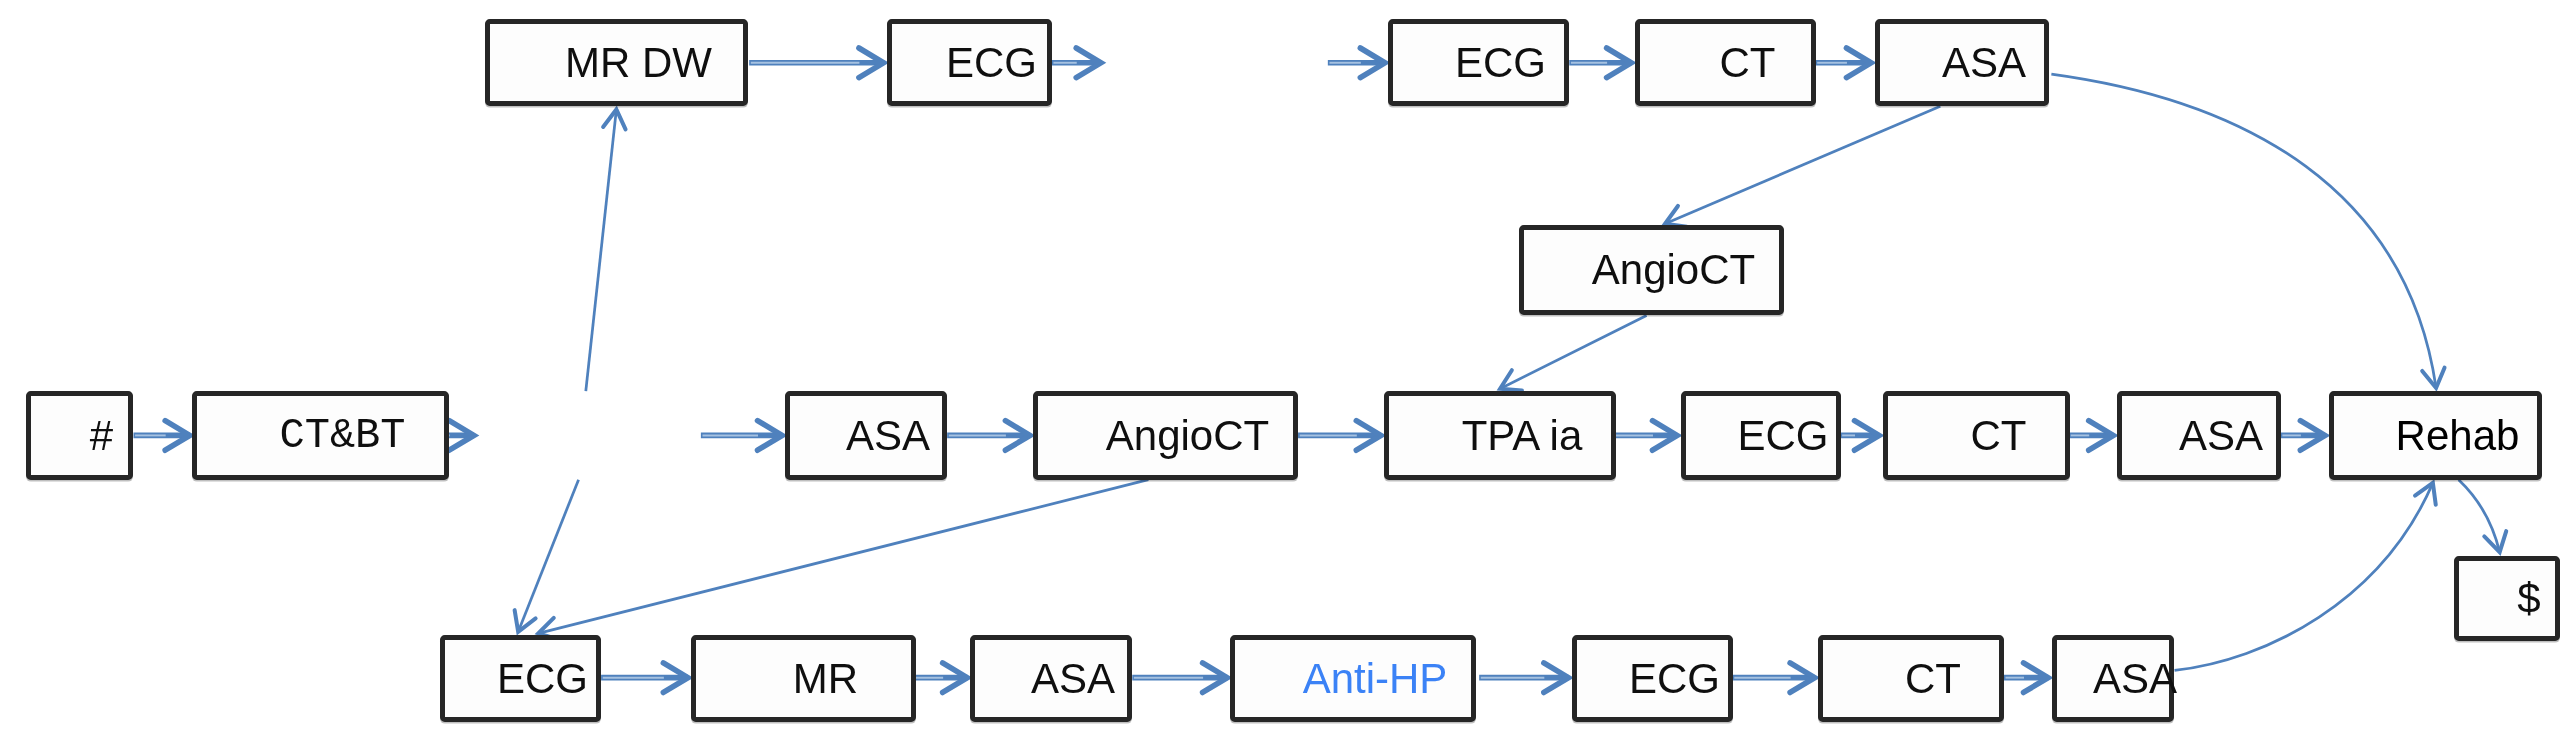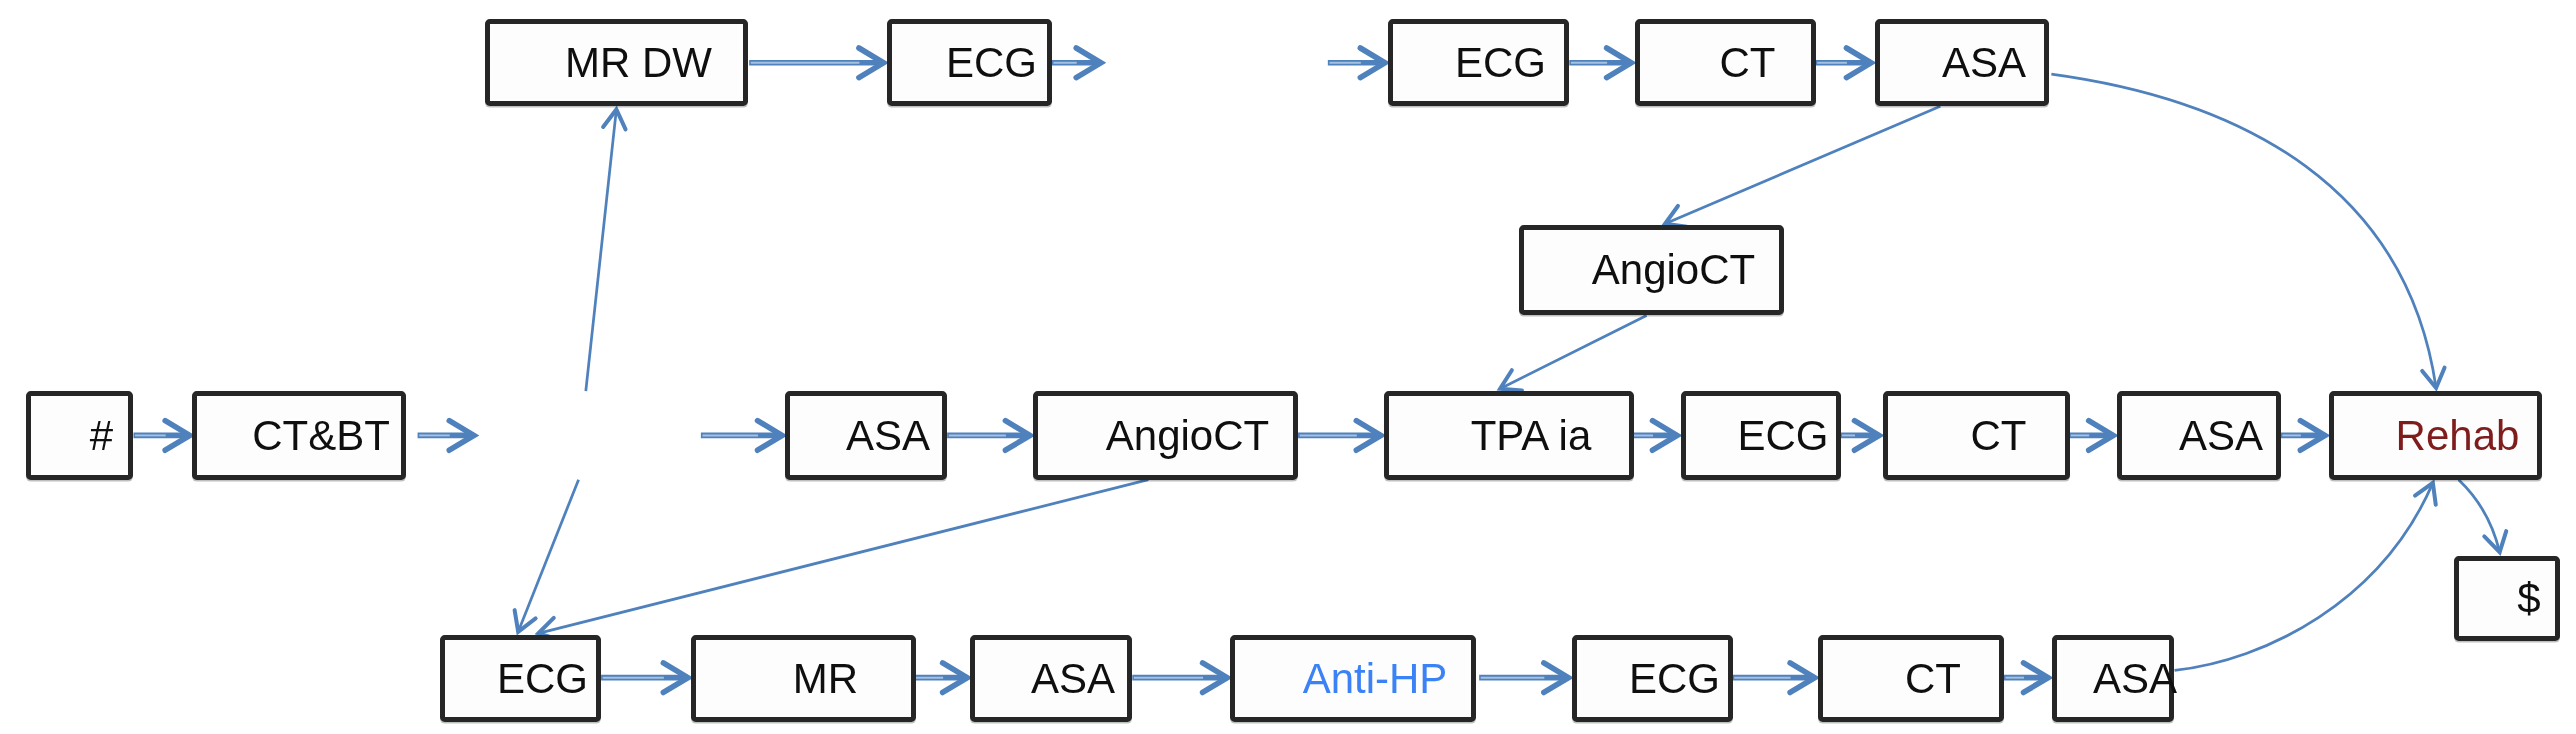--- a/index.html
+++ b/index.html
@@ -98,28 +98,28 @@
       <path d="M 2701,833 C 2815,820 2958,748 3022,600" class="edge-thin" stroke="#4f81bd" marker-end="url(#ah-thin)"></path>
       <path d="M 3054,596 Q 3092,632 3105,686" class="edge-thin" stroke="#4f81bd" marker-end="url(#ah-thin)"></path>
     </svg>
     <div class="node" style="left: 485px; top: 19.3px; width: 263px; height: 87px; border-color: rgb(38, 38, 38); color: rgb(15, 15, 15);">MR DW</div>
     <div class="node" style="left: 887px; top: 19.3px; width: 165px; height: 87px; border-color: rgb(38, 38, 38); color: rgb(15, 15, 15);">ECG</div>
     <div class="node" style="left: 1388px; top: 19.3px; width: 181px; height: 87px; border-color: rgb(38, 38, 38); color: rgb(15, 15, 15);">ECG</div>
     <div class="node" style="left: 1635px; top: 19.3px; width: 181px; height: 87px; border-color: rgb(38, 38, 38); color: rgb(15, 15, 15);">CT</div>
     <div class="node" style="left: 1875px; top: 19.3px; width: 174px; height: 87px; border-color: rgb(38, 38, 38); color: rgb(15, 15, 15);">ASA</div>
     <div class="node" style="left: 1519px; top: 225px; width: 265px; height: 90px; border-color: rgb(38, 38, 38); color: rgb(15, 15, 15);">AngioCT</div>
     <div class="node" style="left: 26px; top: 391px; width: 107px; height: 89px; border-color: rgb(38, 38, 38); color: rgb(15, 15, 15);">#</div>
-    <div class="node" style="left: 192px; top: 391px; width: 214px; height: 89px; border-color: rgb(38, 38, 38); color: rgb(15, 15, 15);">CT&amp;BT</div>
+    <div class="node" style="left: 192px; top: 391px; width: 257px; height: 89px; border-color: rgb(38, 38, 38); color: rgb(15, 15, 15); font-family: Liberation Mono, monospace;">CT&amp;BT</div>
     <div class="node" style="left: 785px; top: 391px; width: 162px; height: 89px; border-color: rgb(38, 38, 38); color: rgb(15, 15, 15);">ASA</div>
     <div class="node" style="left: 1033px; top: 391px; width: 265px; height: 89px; border-color: rgb(38, 38, 38); color: rgb(15, 15, 15);">AngioCT</div>
-    <div class="node" style="left: 1384px; top: 391px; width: 250px; height: 89px; border-color: rgb(38, 38, 38); color: rgb(15, 15, 15);">TPA ia</div>
+    <div class="node" style="left: 1384px; top: 391px; width: 232px; height: 89px; border-color: rgb(38, 38, 38); color: rgb(15, 15, 15);">TPA ia</div>
     <div class="node" style="left: 1681px; top: 391px; width: 160px; height: 89px; border-color: rgb(38, 38, 38); color: rgb(15, 15, 15);">ECG</div>
     <div class="node" style="left: 1883px; top: 391px; width: 187px; height: 89px; border-color: rgb(38, 38, 38); color: rgb(15, 15, 15);">CT</div>
     <div class="node" style="left: 2117px; top: 391px; width: 164px; height: 89px; border-color: rgb(38, 38, 38); color: rgb(15, 15, 15);">ASA</div>
-    <div class="node" style="left: 2329px; top: 391px; width: 213px; height: 89px; border-color: rgb(38, 38, 38); color: #7f1d1d;">Rehab</div>
+    <div class="node" style="left: 2329px; top: 391px; width: 213px; height: 89px; border-color: rgb(38, 38, 38); color: #000000;">Rehab</div>
     <div class="node" style="left: 2454px; top: 556px; width: 106px; height: 85px; border-color: rgb(38, 38, 38); color: rgb(15, 15, 15);">$</div>
     <div class="node" style="left: 440px; top: 635px; width: 161px; height: 87px; border-color: rgb(38, 38, 38); color: rgb(15, 15, 15);">ECG</div>
     <div class="node" style="left: 691px; top: 635px; width: 225px; height: 87px; border-color: rgb(38, 38, 38); color: rgb(15, 15, 15);">MR</div>
     <div class="node" style="left: 970px; top: 635px; width: 162px; height: 87px; border-color: rgb(38, 38, 38); color: rgb(15, 15, 15);">ASA</div>
     <div class="node" style="left: 1230px; top: 635px; width: 246px; height: 87px; border-color: rgb(38, 38, 38); color: #3b82f6;">Anti-HP</div>
     <div class="node" style="left: 1572px; top: 635px; width: 161px; height: 87px; border-color: rgb(38, 38, 38); color: rgb(15, 15, 15);">ECG</div>
     <div class="node" style="left: 1818px; top: 635px; width: 186px; height: 87px; border-color: rgb(38, 38, 38); color: rgb(15, 15, 15);">CT</div>
     <div class="node" style="left: 2052px; top: 635px; width: 122px; height: 87px; border-color: rgb(38, 38, 38); color: rgb(15, 15, 15);">ASA</div>
   </div>
 

